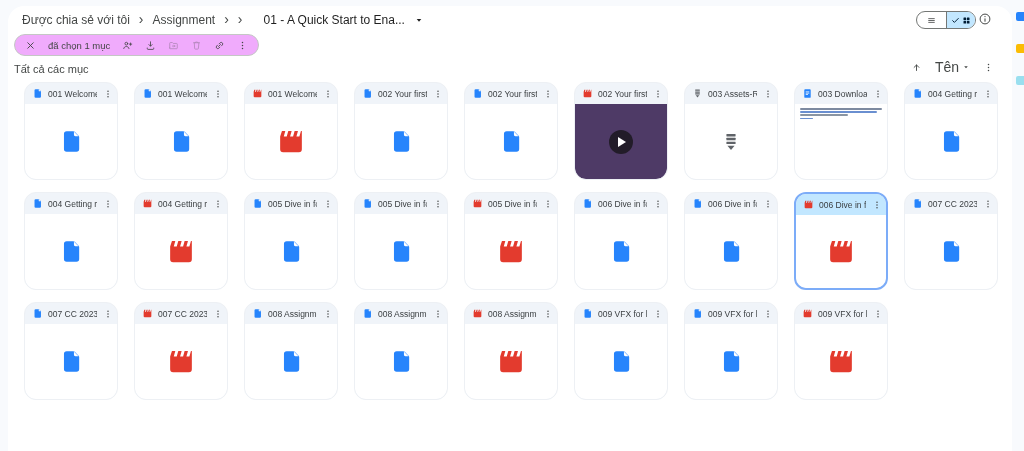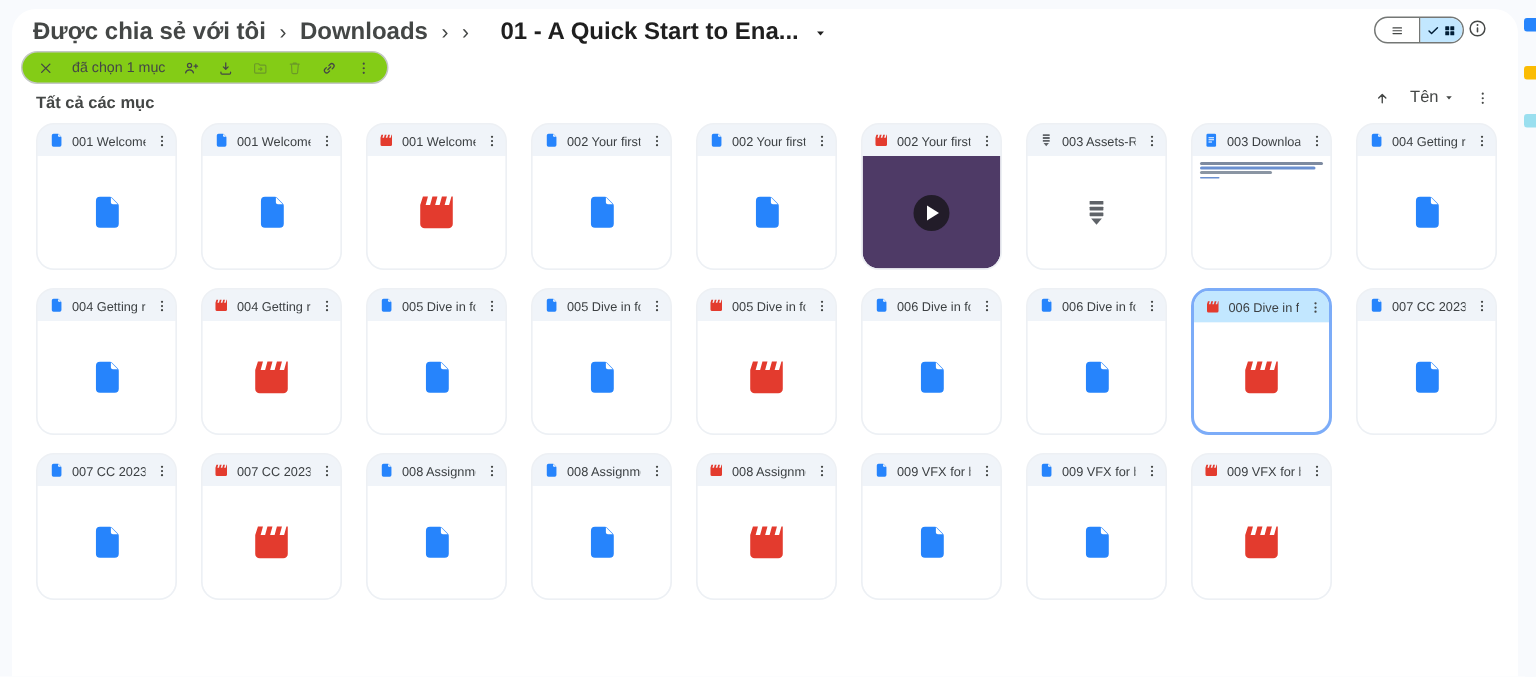--- a/index.html
+++ b/index.html
@@ -8,51 +8,51 @@
     background:#f8fafd;
     font-family:"Liberation Sans",sans-serif;
     -webkit-font-smoothing:antialiased;
   }
   .panel{
     position:absolute;left:8px;top:6px;width:1004px;height:445px;
     background:#fff;border-radius:16px 16px 0 0;
   }
   
   .breadcrumb{position:absolute;top:7px;left:14px;display:flex;align-items:center;gap:9px;}
-  .crumb{font-size:16px;color:#444746;cursor:pointer;white-space:nowrap;font-weight:bold;}
+  .crumb{font-size:12px;color:#444746;cursor:pointer;white-space:nowrap;}
   .crumb.last{color:#1f1f1f;margin-left:12px;}
   .crumb-sep{color:#444746;font-size:14px;line-height:1;transform:translateY(-1px);}
   .crumb-caret svg{width:10px;height:10px;display:block;}
   
   .view-toggle{
     position:absolute;top:5px;left:908px;width:58px;height:16px;
     border:1px solid #747775;border-radius:10px;display:flex;overflow:hidden;background:#fff;
   }
   .seg{flex:1;display:flex;align-items:center;justify-content:center;gap:2px;cursor:pointer;}
   .seg-list{border-right:1px solid #747775;}
   .seg-grid{background:#c2e7ff;}
   .seg svg{width:9px;height:9px;display:block;}
   .info-btn{position:absolute;top:6px;left:970px;width:14px;height:14px;cursor:pointer;}
   .info-btn svg{width:14px;height:14px;display:block;}
   
   .toolbar{
     position:absolute;top:28px;left:6px;height:20px;
     display:inline-flex;align-items:center;gap:12px;padding:0 10px;
-    border:1px solid #c4c7c5;border-radius:11px;background:#84cc16;
+    border:1px solid #c4c7c5;border-radius:11px;background:#f0abfc;
   }
   .tb-icon{display:flex;align-items:center;cursor:pointer;}
   .tb-icon svg{width:11px;height:11px;display:block;}
   .tb-icon.disabled{opacity:.38;}
   .tb-label{font-size:9.5px;color:#444746;white-space:nowrap;}
   
-  .section-label{position:absolute;top:57px;left:16px;font-size:11px;color:#444746;font-weight:bold;}
+  .section-label{position:absolute;top:57px;left:6px;font-size:11px;color:#444746;}
   .sort-area{position:absolute;top:53px;right:18px;display:flex;align-items:center;gap:13px;}
   .sort-area svg{width:11px;height:11px;display:block;}
   .sort-btn{display:flex;align-items:center;gap:3px;background:none;border:none;padding:0;cursor:pointer;font-family:inherit;}
-  .sort-btn span{font-size:11px;color:#444746;}
+  .sort-btn span{font-size:14px;color:#444746;}
   .sort-btn svg{width:8px;height:8px;}
   
   .grid{
     position:absolute;top:76px;left:16px;
     display:grid;grid-template-columns:repeat(9,94px);grid-auto-rows:98px;
     column-gap:16px;row-gap:12px;
   }
   .card{
     box-sizing:border-box;height:98px;border-radius:12px;
     background:#f0f4f9;border:1px solid #edf0f4;
@@ -84,21 +84,21 @@
   .rail-ic{position:absolute;left:2px;width:10px;height:9px;border-radius:2px;}
 </style>
 </head>
 <body>
 
 <div class="panel">
 
   <div class="breadcrumb">
       <span class="crumb">Được chia sẻ với tôi</span>
       <span class="crumb-sep">›</span>
-      <span class="crumb">Downloads</span>
+      <span class="crumb">Assignment</span>
       <span class="crumb-sep">›</span>
       <span class="crumb-sep">›</span>
       <span class="crumb last">01 - A Quick Start to Ena...</span>
       <span class="crumb-caret">
         <svg viewBox="0 0 24 24" fill="#1f1f1f">
           <path d="M6.5 9.5h11L12 16z"></path>
         </svg>
       </span>
     </div>
 

